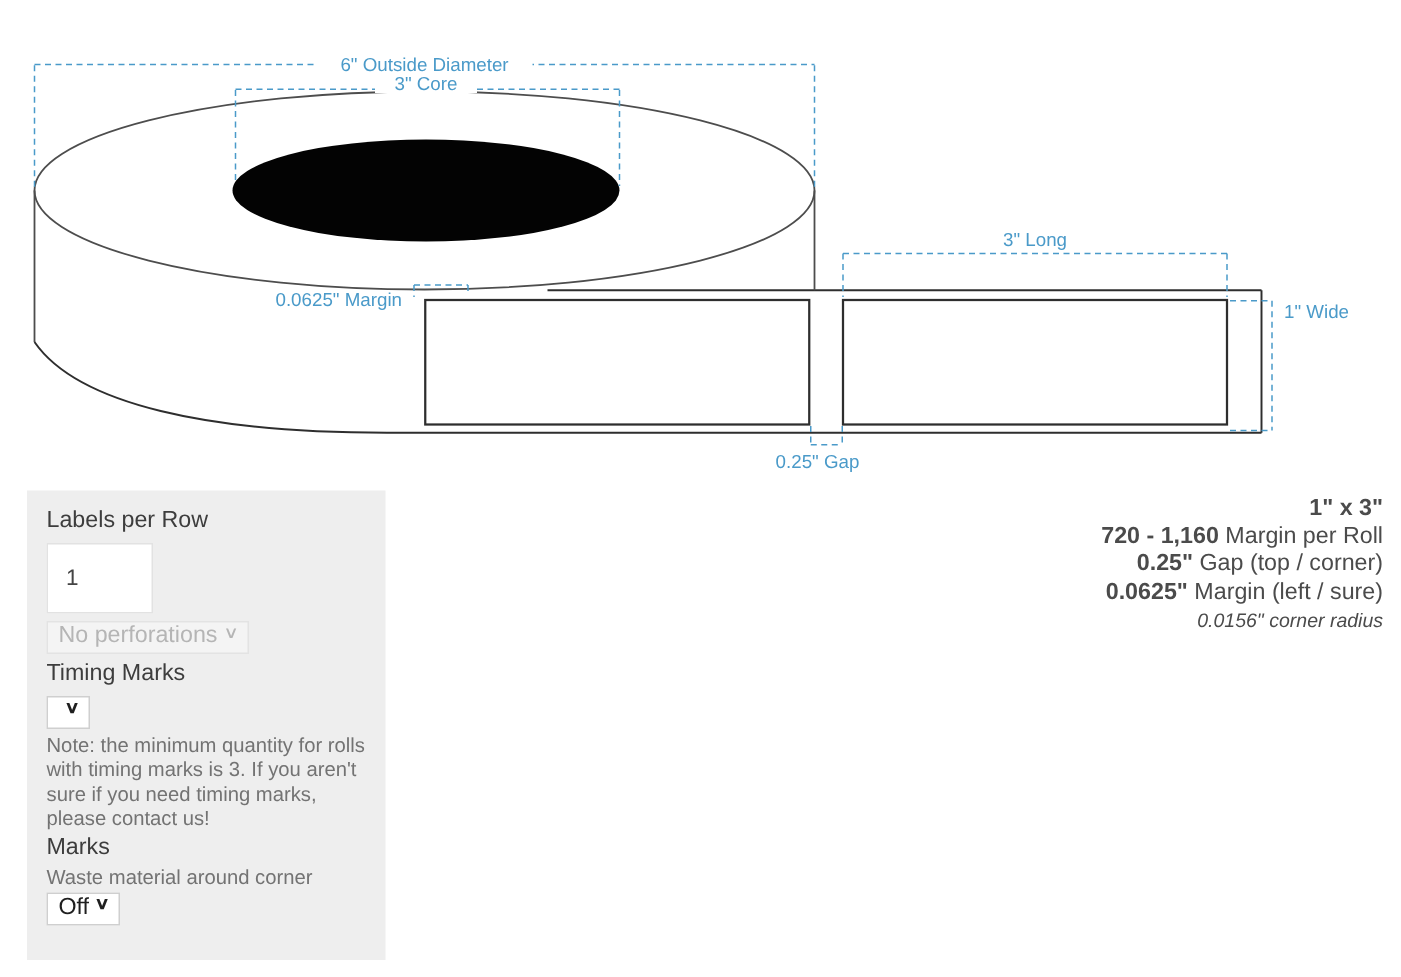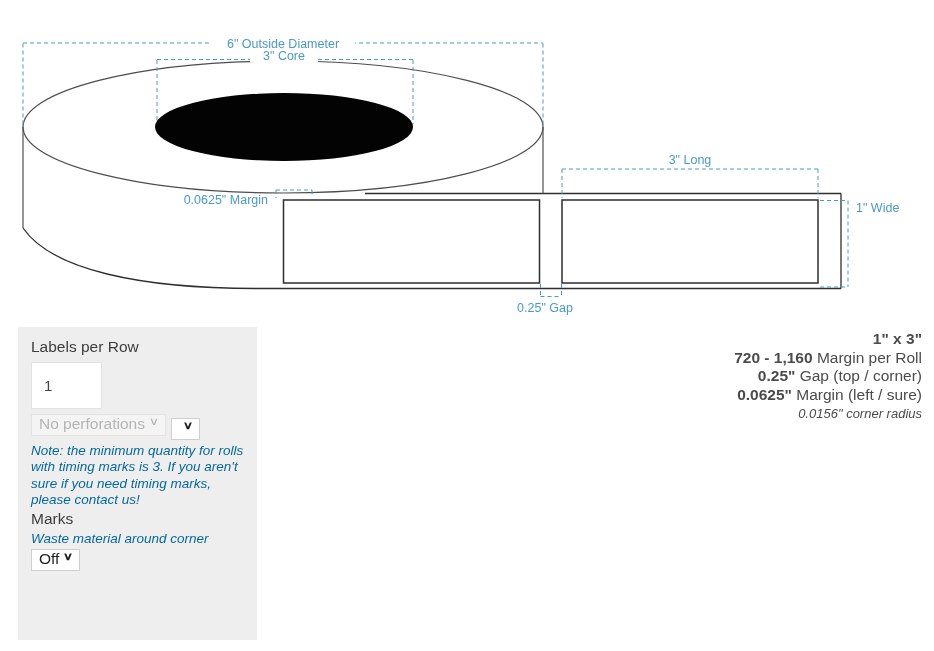--- a/index.html
+++ b/index.html
@@ -29,21 +29,21 @@
     border:1px solid #cfcfcf; color:#1f1f1f; cursor:default;
     white-space:nowrap;
   }
   .sel .chev { margin-left:5px; font-size:11px; font-weight:bold; transform:scaleX(1.3); display:inline-block; }
   .sel.disabled { background:#f4f4f4; border-color:#e3e3e3; color:#b5b5b5; }
   .sel.disabled .chev { font-weight:normal; color:#b5b5b5; }
   .mt2 { margin-top:2px; } .mt3 { margin-top:3px; } .mt5 { margin-top:5px; }
   .mt6 { margin-top:6px; } .mt7 { margin-top:7px; }
   .note {
     margin-top:3px; width:216px; font-size:13.5px; line-height:16.4px;
-    font-style:italic; color:#0369a1;
+    color:#737373;
   }
   
   .specs {
     position:absolute; right:12px; top:330px; text-align:right;
     font-size:15.5px; line-height:18.6px; color:#4b4b4b;
   }
   .specs .b { font-weight:bold; }
   .specs .corner { font-size:13px; font-style:italic; margin-top:1px; }
 </style>
 </head>
@@ -109,20 +109,21 @@
     <div class="panel-heading">Labels per Row</div>
 
     <input class="num-input" type="text" value="1" style="">
 
 
     <div class="sel disabled mt5">
       <span>No perforations</span>
       <span class="chev">∨</span>
     </div>
 
+    <div class="panel-heading mt3">Timing Marks</div>
 
     <div class="sel mt6">
       <span class="chev">∨</span>
     </div>
 
     <div class="note">Note: the minimum quantity for rolls with timing marks is 3. If you aren't sure if you need timing marks, please contact us!</div>
 
     <div class="panel-heading">Marks</div>
 
     <div class="note mt7">Waste material around corner</div>

